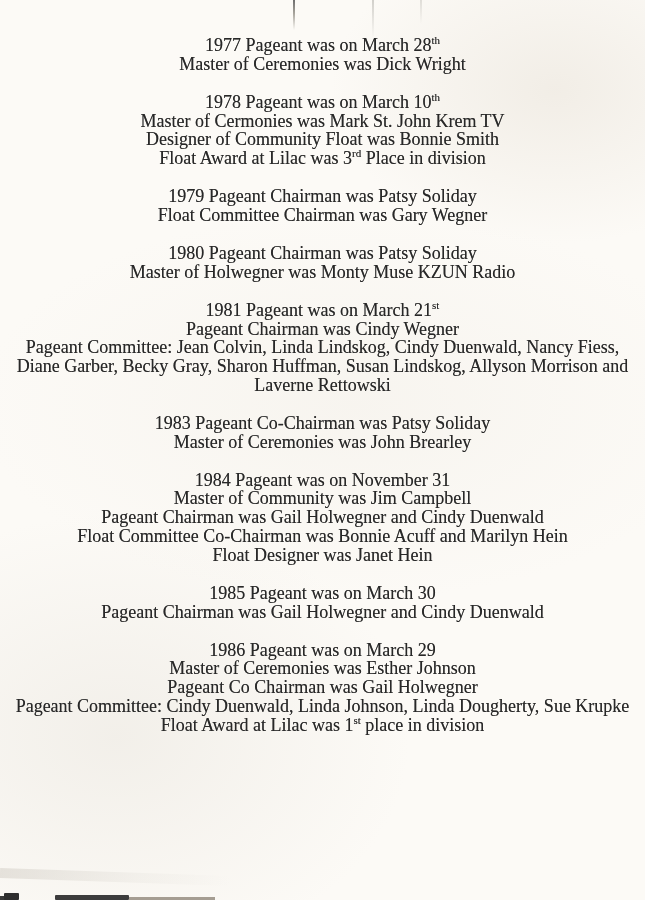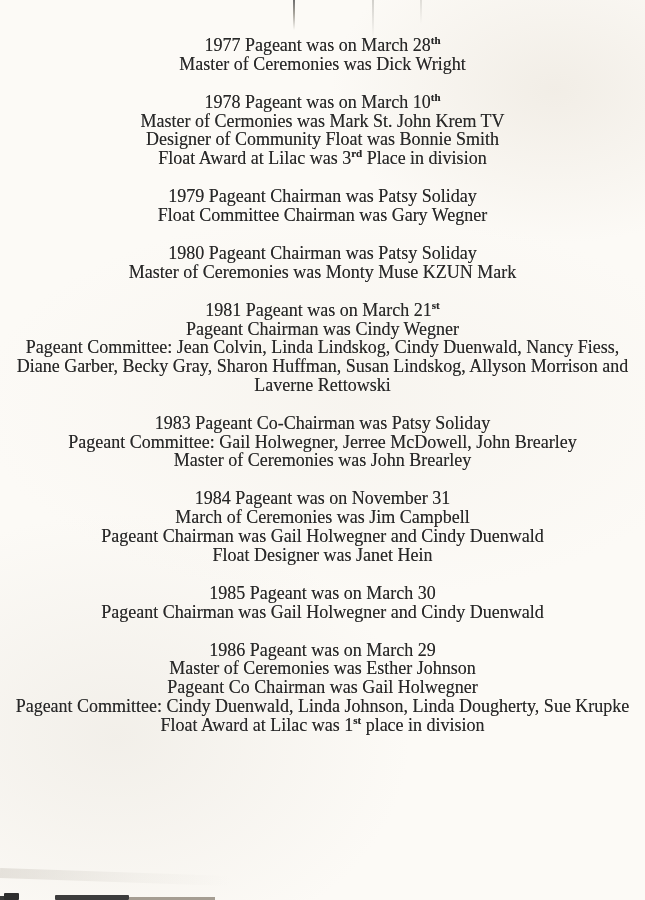--- a/index.html
+++ b/index.html
@@ -20,21 +20,21 @@
   .content{
     position:relative;
     padding-top:36px;
     text-align:center;
     font-size:18px;
     line-height:18.8px;
     text-shadow:0 0 0.5px rgba(40,40,40,0.55);
   }
   .entry{margin:0 0 19.2px 0;}
   .entry p{margin:0;white-space:nowrap;}
-  sup{font-size:11px;line-height:0;vertical-align:super;font-weight:bold;}
+  sup{font-size:11px;line-height:0;vertical-align:super;}
   
   .streak{position:absolute;top:0;width:2px;pointer-events:none;}
   .streak-1{left:293px;height:30px;background:linear-gradient(180deg,#6e6e6e 0%,#a8a49c 45%,rgba(170,166,158,0) 100%);}
   .streak-2{left:372px;height:38px;background:linear-gradient(180deg,rgba(140,138,132,0.38) 0%,rgba(160,158,150,0) 100%);}
   .streak-3{left:420px;height:24px;background:linear-gradient(180deg,rgba(160,158,150,0.30) 0%,rgba(170,168,160,0) 100%);}
   
   .edge-mark{position:absolute;pointer-events:none;}
   .mark-1{left:0;top:896px;width:8px;height:4px;background:#3a3a3a;}
   .mark-2{left:4px;top:893px;width:15px;height:7px;background:#2e2e2e;border-radius:1px;}
   .mark-3{left:55px;top:895px;width:74px;height:5px;background:#3c3c3c;border-radius:1px;}
@@ -63,38 +63,38 @@
       <p>Master of Cermonies was Mark St. John Krem TV</p>
       <p>Designer of Community Float was Bonnie Smith</p>
       <p>Float Award at Lilac was 3<sup>rd</sup> Place in division</p>
     </section>
     <section class="entry">
       <p>1979 Pageant Chairman was Patsy Soliday</p>
       <p>Float Committee Chairman was Gary Wegner</p>
     </section>
     <section class="entry">
       <p>1980 Pageant Chairman was Patsy Soliday</p>
-      <p>Master of Ceremonies was Monty Muse KZUN Mark</p>
+      <p>Master of Holwegner was Monty Muse KZUN Radio</p>
     </section>
     <section class="entry">
       <p>1981 Pageant was on March 21<sup>st</sup></p>
       <p>Pageant Chairman was Cindy Wegner</p>
       <p>Pageant Committee: Jean Colvin, Linda Lindskog, Cindy Duenwald, Nancy Fiess,</p>
       <p>Diane Garber, Becky Gray, Sharon Huffman, Susan Lindskog, Allyson Morrison and</p>
       <p>Laverne Rettowski</p>
     </section>
     <section class="entry">
       <p>1983 Pageant Co-Chairman was Patsy Soliday</p>
-      <p>Pageant Committee: Gail Holwegner, Jerree McDowell, John Brearley</p>
       <p>Master of Ceremonies was John Brearley</p>
     </section>
     <section class="entry">
       <p>1984 Pageant was on November 31</p>
-      <p>March of Ceremonies was Jim Campbell</p>
+      <p>Master of Community was Jim Campbell</p>
       <p>Pageant Chairman was Gail Holwegner and Cindy Duenwald</p>
+      <p>Float Committee Co-Chairman was Bonnie Acuff and Marilyn Hein</p>
       <p>Float Designer was Janet Hein</p>
     </section>
     <section class="entry">
       <p>1985 Pageant was on March 30</p>
       <p>Pageant Chairman was Gail Holwegner and Cindy Duenwald</p>
     </section>
     <section class="entry">
       <p>1986 Pageant was on March 29</p>
       <p>Master of Ceremonies was Esther Johnson</p>
       <p>Pageant Co Chairman was Gail Holwegner</p>

